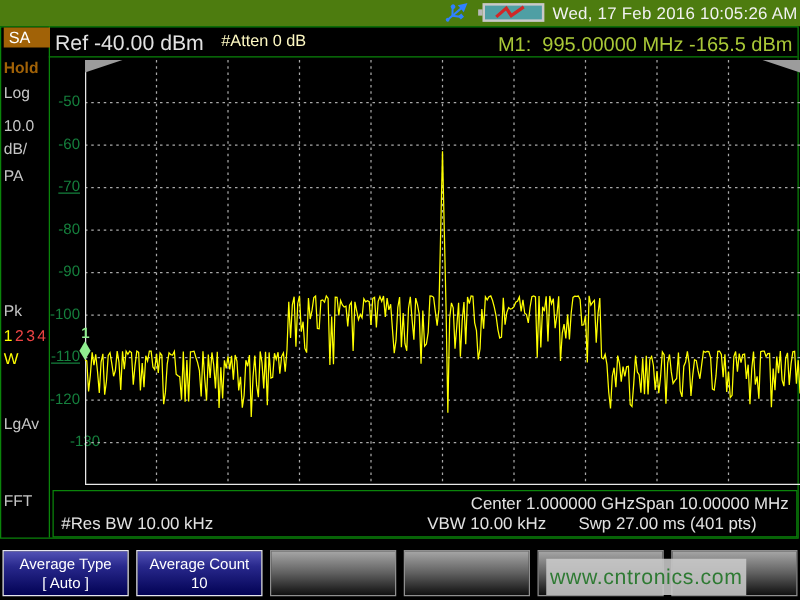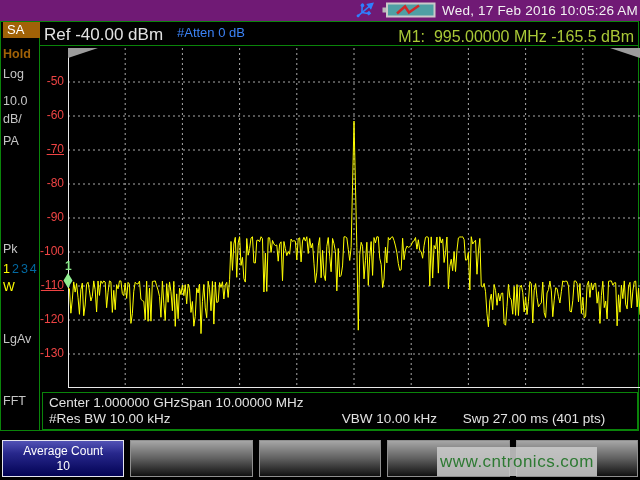--- a/index.html
+++ b/index.html
@@ -1,58 +1,58 @@
 <!DOCTYPE html>
 <html><head>
 <meta charset="utf-8">
 <style>
   html,body{margin:0;padding:0;background:#1a1a1a}
   .screen{position:relative;width:640px;height:480px;background:#000;overflow:hidden;
           font-family:"Liberation Sans",sans-serif;-webkit-font-smoothing:none}
 
   
-  .topbar{position:absolute;left:0;top:0;width:640px;height:21px;background:#701a75}
+  .topbar{position:absolute;left:0;top:0;width:640px;height:21px;background:#4d7c0f}
   .status{position:absolute;right:2px;top:1px;height:18px;display:flex;align-items:center;gap:6px}
   .datetime{color:#f2f2f2;font-size:13.5px;white-space:nowrap;letter-spacing:.2px}
 
   
   .main-frame{position:absolute;left:0;top:21px;width:637px;height:408px;border:1px solid #0a840a}
   .sidebar-divider{position:absolute;left:39px;top:21px;width:1px;height:409px;background:#0a840a}
   .anno-top-border{position:absolute;left:39px;top:45px;width:599px;height:1px;background:#0a840a}
 
   
   .sa-box{position:absolute;left:3px;top:22px;width:33px;height:16px;background:#a16207;
           color:#fff;font-size:13px;line-height:16px;padding-left:4px}
   .ref{position:absolute;left:44px;top:25px;font-size:17px;color:#e2e2e2;white-space:pre}
-  .atten{position:absolute;left:177px;top:25px;font-size:13px;color:#3b82f6;white-space:pre}
+  .atten{position:absolute;left:177px;top:25px;font-size:13px;color:#fef9c3;white-space:pre}
   .m1{position:absolute;right:6px;top:28px;font-size:16px;color:#a9c837;white-space:pre}
 
   
   .side-label{position:absolute;left:3px;font-size:12.5px;color:#c6c6c6;white-space:nowrap}
   .s-hold{top:47px;color:#a16207;font-weight:bold}
   .s-log{top:67px}
   .s-scale{top:94px}
   .s-unit{top:112px}
   .s-pa{top:134px}
   .s-pk{top:242px}
   .s-tr{top:262px;letter-spacing:2px}
   .s-tr .act{color:#ffff00}
-  .s-tr .inact{color:#0369a1}
+  .s-tr .inact{color:#ef4444}
   .s-w{top:280px;color:#ffff00}
   .s-lgav{top:332px}
   .s-fft{top:394px}
 
   
   #plot-svg{position:absolute;left:68px;top:48px;overflow:visible;display:block}
-  .ylabel{position:absolute;left:36px;width:28px;text-align:right;font-size:12px;color:#ef4444}
+  .ylabel{position:absolute;left:36px;width:28px;text-align:right;font-size:12px;color:#15803d}
 
   
   .anno-bottom{position:absolute;left:42px;top:392px;width:594px;height:36px;border:1px solid #0a840a;
                color:#e2e2e2;font-size:13.5px}
-  .ab-row1{position:absolute;left:6px;right:6px;top:2px;display:flex;justify-content:flex-start}
+  .ab-row1{position:absolute;left:6px;right:6px;top:2px;display:flex;justify-content:flex-end}
   .ab-row2{position:absolute;left:6px;right:6px;top:18px;display:flex}
   .ab-row2 .l{flex:1;text-align:left}
   .ab-row2 .c{flex:1;text-align:right}
   .ab-row2 .r{flex:1;text-align:center}
 
   
   .softkeys{position:absolute;left:2px;top:440px;width:636px;height:37px;display:flex;gap:6px}
   .key{flex:1;display:flex;flex-direction:column;align-items:center;justify-content:center;
        font-size:12px;line-height:15px;color:#fff;box-sizing:border-box}
   .key.blue{background:linear-gradient(180deg,#5353b6 0%,#28288c 35%,#020254 100%);
@@ -113,21 +113,21 @@
 
   <div id="ylabels">
       <div class="ylabel" style="top: 74px;">-50</div>
       <div class="ylabel" style="top: 108px;">-60</div>
       <div class="ylabel" style="top: 142px; text-decoration: underline;">-70</div>
       <div class="ylabel" style="top: 176px;">-80</div>
       <div class="ylabel" style="top: 210px;">-90</div>
       <div class="ylabel" style="top: 244px;">-100</div>
       <div class="ylabel" style="top: 278px; text-decoration: underline;">-110</div>
       <div class="ylabel" style="top: 312px;">-120</div>
-      <div class="ylabel" style="top: 346px;">-130</div>
+      <div class="ylabel" style="top: 346px; margin-left: 16px;">-130</div>
     </div>
 
   <svg id="plot-svg" width="572" height="340" viewBox="0 0 572 340">
       <line x1="0" y1="34" x2="572" y2="34" stroke="#a9a9a9" stroke-width="1" stroke-dasharray="2 3"></line>
       <line x1="0" y1="68" x2="572" y2="68" stroke="#a9a9a9" stroke-width="1" stroke-dasharray="2 3"></line>
       <line x1="0" y1="102" x2="572" y2="102" stroke="#a9a9a9" stroke-width="1" stroke-dasharray="2 3"></line>
       <line x1="0" y1="136" x2="572" y2="136" stroke="#a9a9a9" stroke-width="1" stroke-dasharray="2 3"></line>
       <line x1="0" y1="170" x2="572" y2="170" stroke="#a9a9a9" stroke-width="1" stroke-dasharray="2 3"></line>
       <line x1="0" y1="204" x2="572" y2="204" stroke="#a9a9a9" stroke-width="1" stroke-dasharray="2 3"></line>
       <line x1="0" y1="238" x2="572" y2="238" stroke="#a9a9a9" stroke-width="1" stroke-dasharray="2 3"></line>
@@ -158,20 +158,24 @@
     </div>
     <div class="ab-row2">
       <span class="l">#Res BW 10.00 kHz</span>
       <span class="c">VBW 10.00 kHz</span>
       <span class="r">Swp 27.00 ms (401 pts)</span>
     </div>
   </div>
 
   <div class="softkeys">
     <div class="key blue">
+      <span>Average Type</span>
+      <span>[ Auto ]</span>
+    </div>
+    <div class="key blue">
       <span>Average Count</span>
       <span>10</span>
     </div>
     <div class="key gray"></div>
     <div class="key gray"></div>
     <div class="key gray"></div>
     <div class="key gray"></div>
   </div>
 
   <div class="watermark">

